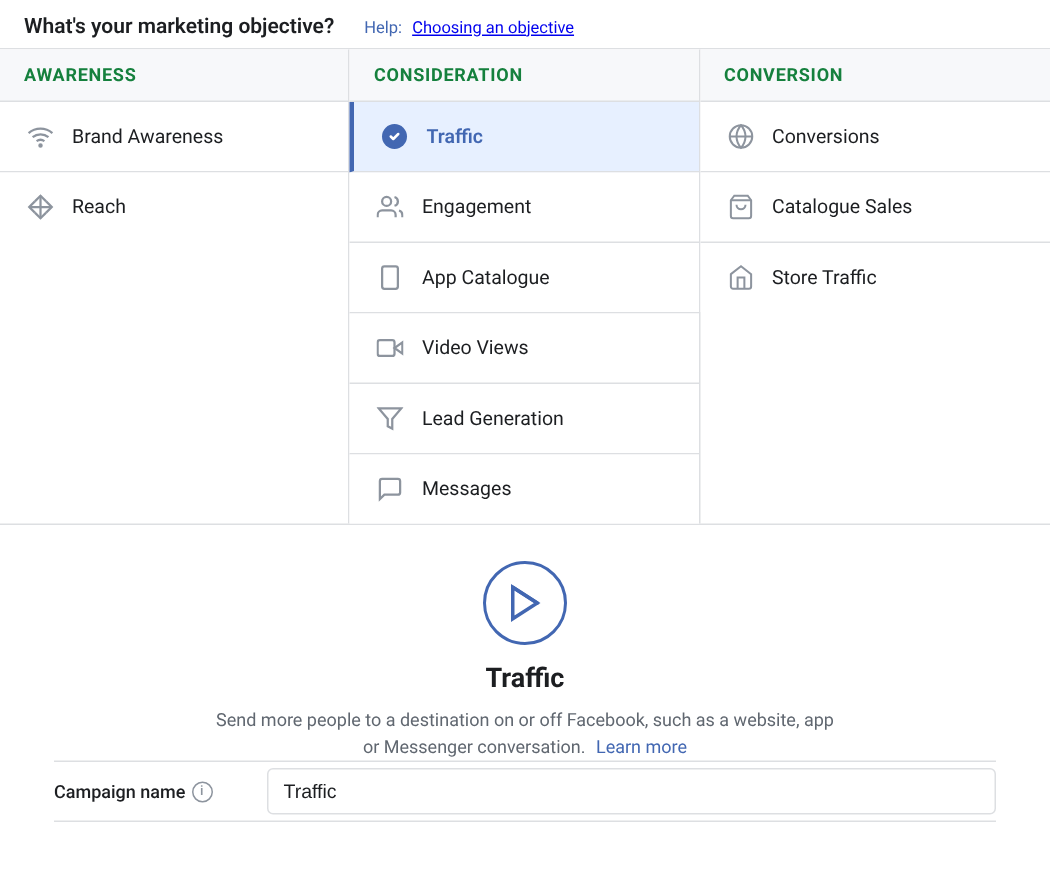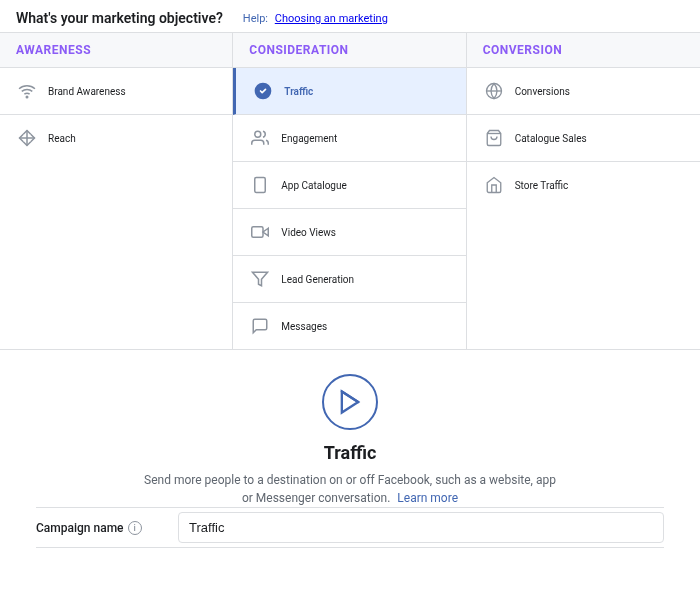--- a/index.html
+++ b/index.html
@@ -43,21 +43,21 @@
     .column {
       border-right: 1px solid #dddfe2;
     }
     .column:last-child {
       border-right: none;
     }
     .column-header {
       padding: 10px 16px;
       font-weight: 700;
       font-size: 12px;
-      color: #8b5cf6;
+      color: #15803d;
       text-transform: uppercase;
       letter-spacing: 0.5px;
       border-bottom: 1px solid #dddfe2;
       background: #f7f8fa;
     }
     .objective-item {
       display: flex;
       align-items: center;
       gap: 10px;
       padding: 12px 16px;
@@ -86,21 +86,21 @@
       justify-content: center;
       flex-shrink: 0;
       color: #8d949e;
       font-size: 16px;
     }
     .item-icon.blue {
       color: #4267b2;
       font-size: 18px;
     }
     .item-label {
-      font-size: 10px;
+      font-size: 13px;
       color: #1c1e21;
     }
     .detail-section {
       padding: 24px 16px 16px;
       display: flex;
       flex-direction: column;
       align-items: center;
       background: #fff;
     }
     .detail-icon-circle {
@@ -178,21 +178,21 @@
   </style>
 </head>
 <body>
 
 <div class="page-wrapper">
 
   <div class="header">
     <span class="header-title">What's your marketing objective?</span>
     <span class="help-link">
       <span>Help:</span>
-      <a href="#" style="margin-left:4px;">Choosing an marketing</a>
+      <a href="#" style="margin-left:4px;">Choosing an objective</a>
     </span>
   </div>
 
   <div class="objective-grid">
 
     <div class="column">
       <div class="column-header">
         <span>Awareness</span>
       </div>
       <div class="objective-item">

